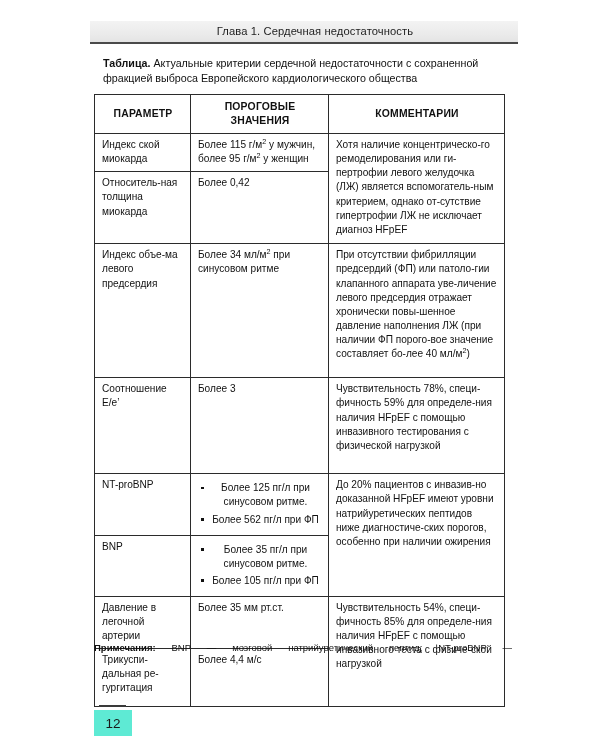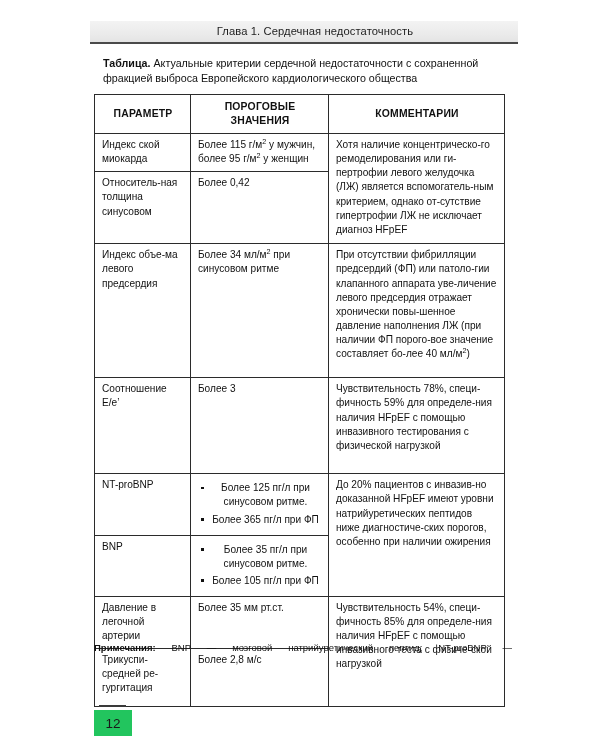--- a/index.html
+++ b/index.html
@@ -148,21 +148,21 @@
     width: 27px;
     height: 2.4px;
     background: #3a3a3a;
   }
   .folio-box {
     position: absolute;
     left: 4px;
     top: 710px;
     width: 38px;
     height: 26px;
-    background: #22c55e;
+    background: #5eead4;
     display: flex;
     align-items: center;
     justify-content: center;
   }
   .folio-num {
     font-size: 13.5px;
     color: #1a1a1a;
   }
 </style>
 </head>
@@ -198,21 +198,21 @@
           <td>Индекс ской миокарда</td>
           <td>
             <div class="cell-lines">
                 <div>Более 115 г/м<sup>2</sup> у мужчин,</div>
                 <div>более 95 г/м<sup>2</sup> у женщин</div>
               </div>
           </td>
           <td rowspan="2">Хотя наличие концентрическо-​го ремоделирования или ги-​пертрофии левого желудочка (ЛЖ) является вспомогатель-​ным критерием, однако от-​сутствие гипертрофии ЛЖ не исключает диагноз HFpEF</td>
         </tr>
         <tr>
-          <td style="height:62px">Относитель-​ная толщина синусовом</td>
+          <td style="height:62px">Относитель-​ная толщина миокарда</td>
           <td>
             <div class="cell-lines">
                 <div>Более 0,42</div>
               </div>
           </td>
         </tr>
 
         <tr>
           <td style="height:124px">Индекс объе-​ма левого предсердия</td>
           <td>
@@ -238,21 +238,21 @@
           <td>NT-​proBNP</td>
           <td>
             <ul class="bullets">
                 <li>
                   <span class="bul"></span>
                   <div>Более 125 пг/л при</div>
                   <div>синусовом ритме.</div>
                 </li>
                 <li>
                   <span class="bul"></span>
-                  <div>Более 365 пг/л при ФП</div>
+                  <div>Более 562 пг/л при ФП</div>
                 </li>
               </ul>
           </td>
           <td rowspan="2">До 20% пациентов с инвазив-​но доказанной HFpEF имеют уровни натрийуретических пептидов ниже диагностиче-​ских порогов, особенно при наличии ожирения</td>
         </tr>
         <tr>
           <td>BNP</td>
           <td>
             <ul class="bullets">
                 <li>
@@ -271,24 +271,24 @@
         <tr>
           <td>Давление в легочной артерии</td>
           <td>
             <div class="cell-lines">
                 <div>Более 35 мм рт.ст.</div>
               </div>
           </td>
           <td rowspan="2">Чувствительность 54%, специ-​фичность 85% для определе-​ния наличия HFpEF с помощью инвазивного теста с физиче-​ской нагрузкой</td>
         </tr>
         <tr>
-          <td style="height:48px">Трикуспи-​средней ре-​гургитация</td>
-          <td>
-            <div class="cell-lines">
-                <div>Более 2,8 м/с</div>
+          <td style="height:48px">Трикуспи-​дальная ре-​гургитация</td>
+          <td>
+            <div class="cell-lines">
+                <div>Более 4,4 м/с</div>
               </div>
           </td>
         </tr>
       </tbody>
     </table>
 
     <div class="notes">
       <div class="l1"><b>Примечания:</b><span> BNP — мозговой натрийуретический пептид; NT-proBNP —</span></div>
     </div>
 

